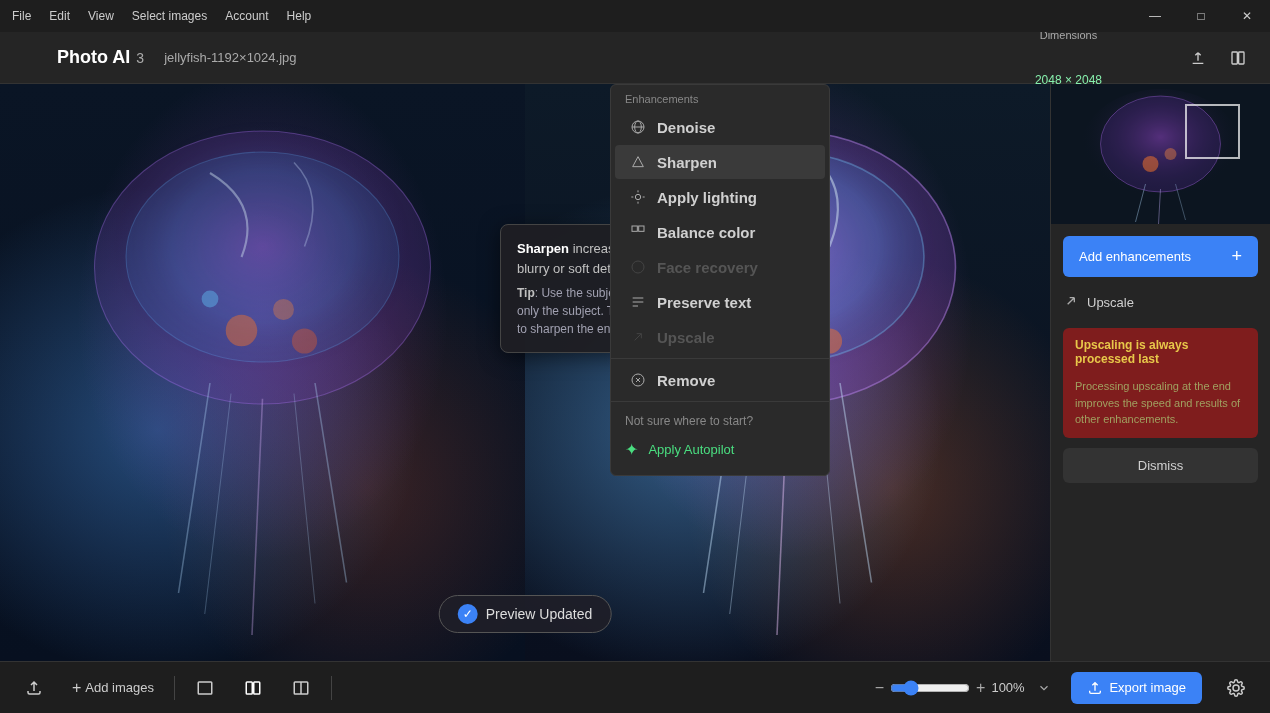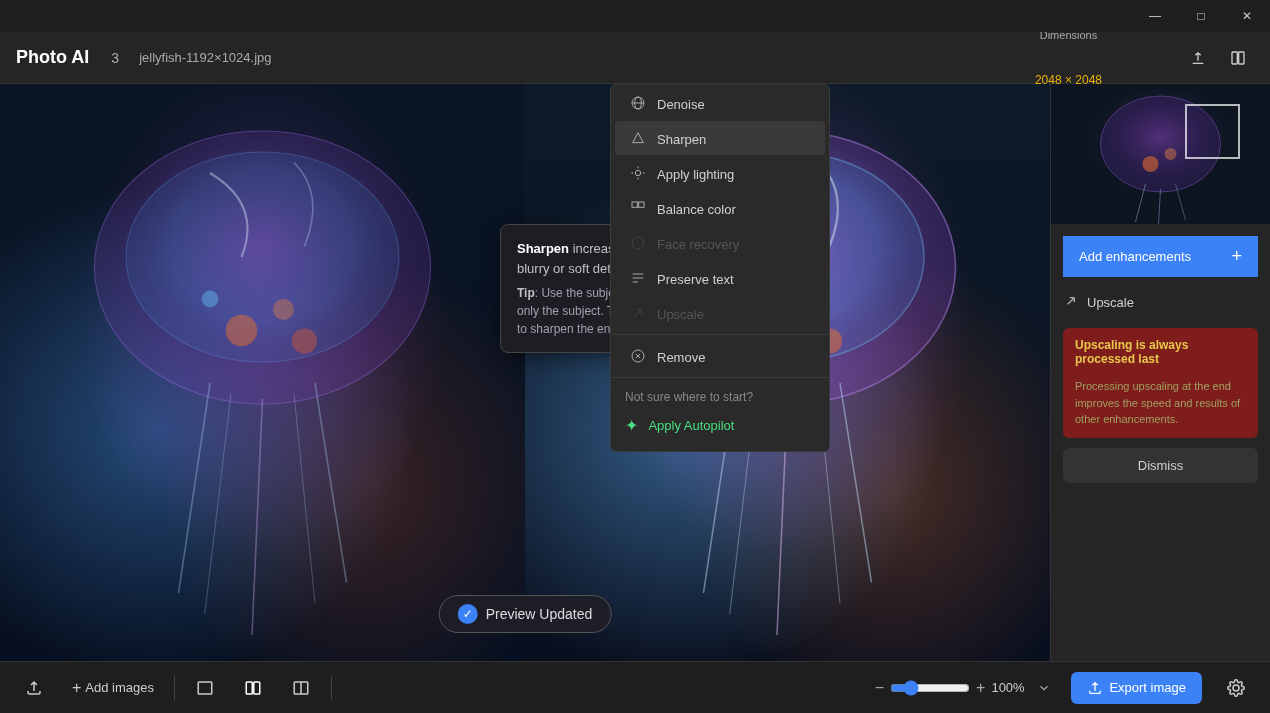--- a/index.html
+++ b/index.html
@@ -59,21 +59,22 @@
       padding: 0 16px;
       border-bottom: 1px solid #333;
       position: relative;
     }
     #app-title {
       font-size: 18px;
       font-weight: 600;
       color: #fff;
       display: flex;
       align-items: center;
-      gap: 22px;
+      gap: 6px;
+      margin-left: 41px;
     }
     #app-title .ai-badge {
       font-size: 14px;
       color: #aaa;
       font-weight: 400;
     }
     #filename {
       margin-left: 20px;
       font-size: 13px;
       color: #aaa;
@@ -84,21 +85,21 @@
       top: 50%;
       transform: translateY(-50%);
       text-align: center;
     }
     #dimensions-info .dim-label {
       font-size: 11px;
       color: #aaa;
     }
     #dimensions-info .dim-value {
       font-size: 12px;
-      color: #eab308;
+      color: #86efac;
       margin-top: 32px;
     }
     #appbar-icons {
       position: absolute;
       right: 16px;
       display: flex;
       gap: 8px;
     }
     .appbar-icon-btn {
       width: 32px;
@@ -255,24 +256,25 @@
       padding: 8px 14px 4px;
       text-transform: none;
     }
 
     .enh-item {
       display: flex;
       align-items: flex-end;
       padding: 8px 14px;
       cursor: pointer;
       gap: 10px;
-      font-size: 13px;
+      font-size: 15px;
       color: #d0d0d0;
       border-radius: 4px;
       margin: 1px 4px;
+      font-weight: bold;
     }
     .enh-item.active { background: #3a3a3a; }
     .enh-item.disabled { color: #555; cursor: default; }
 
     .enh-icon {
       width: 18px;
       height: 18px;
       display: flex;
       align-items: center;
       justify-content: center;
@@ -311,21 +313,21 @@
       flex-direction: column;
       padding: 12px;
       gap: 10px;
       overflow-y: auto;
     }
 
     #add-enhancements-btn {
       background: #3b82f6;
       color: #fff;
       border: none;
-      border-radius: 0;
+      border-radius: 6px;
       padding: 10px 16px;
       font-size: 13px;
       cursor: pointer;
       display: flex;
       align-items: center;
       justify-content: space-between;
       width: 100%;
     }
 
     #upscale-row {
@@ -466,20 +468,28 @@
     
     .svg-icon {
       width: 16px;
       height: 16px;
     }
   </style>
 </head>
 <body>
 
 <div id="titlebar">
+  <div id="titlebar-menu">
+    <span>File</span>
+    <span>Edit</span>
+    <span>View</span>
+    <span>Select images</span>
+    <span>Account</span>
+    <span>Help</span>
+  </div>
   <div id="window-controls">
     <div class="win-btn">—</div>
     <div class="win-btn">□</div>
     <div class="win-btn win-close">✕</div>
   </div>
 </div>
 
 <div id="appbar">
   <div id="app-title">
     <span>Photo AI</span>
@@ -573,20 +583,21 @@
         <strong>Tip</strong>: <span>Use the subject mask to sharpen only the subject. Toggle 'Subject Only' off to sharpen the entire image.</span>
       </div>
     </div>
 
     <div id="preview-badge">
       <div class="check-icon">✓</div>
       <span>Preview Updated</span>
     </div>
 
     <div id="enhancements-panel-overlay">
+      <div class="enh-section-label">Enhancements</div>
 
       <div class="enh-item">
         <span class="enh-icon">
           <svg class="svg-icon" viewBox="0 0 24 24" fill="none" stroke="currentColor" stroke-width="1.5">
             <circle cx="12" cy="12" r="9"></circle>
               <ellipse cx="12" cy="12" rx="5" ry="9"></ellipse>
               <line x1="3" y1="12" x2="21" y2="12"></line>
           </svg>
         </span>
         <span>Denoise</span>

